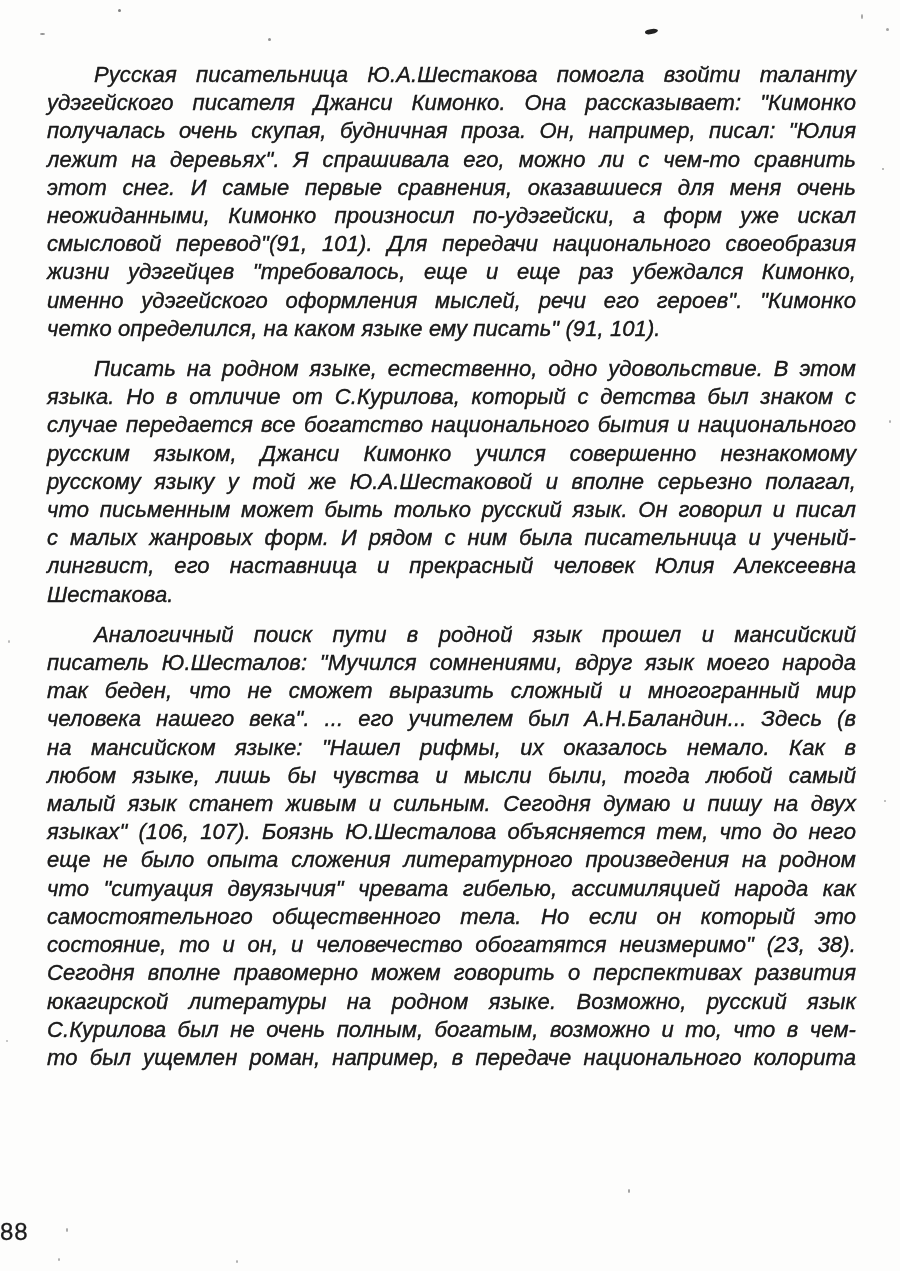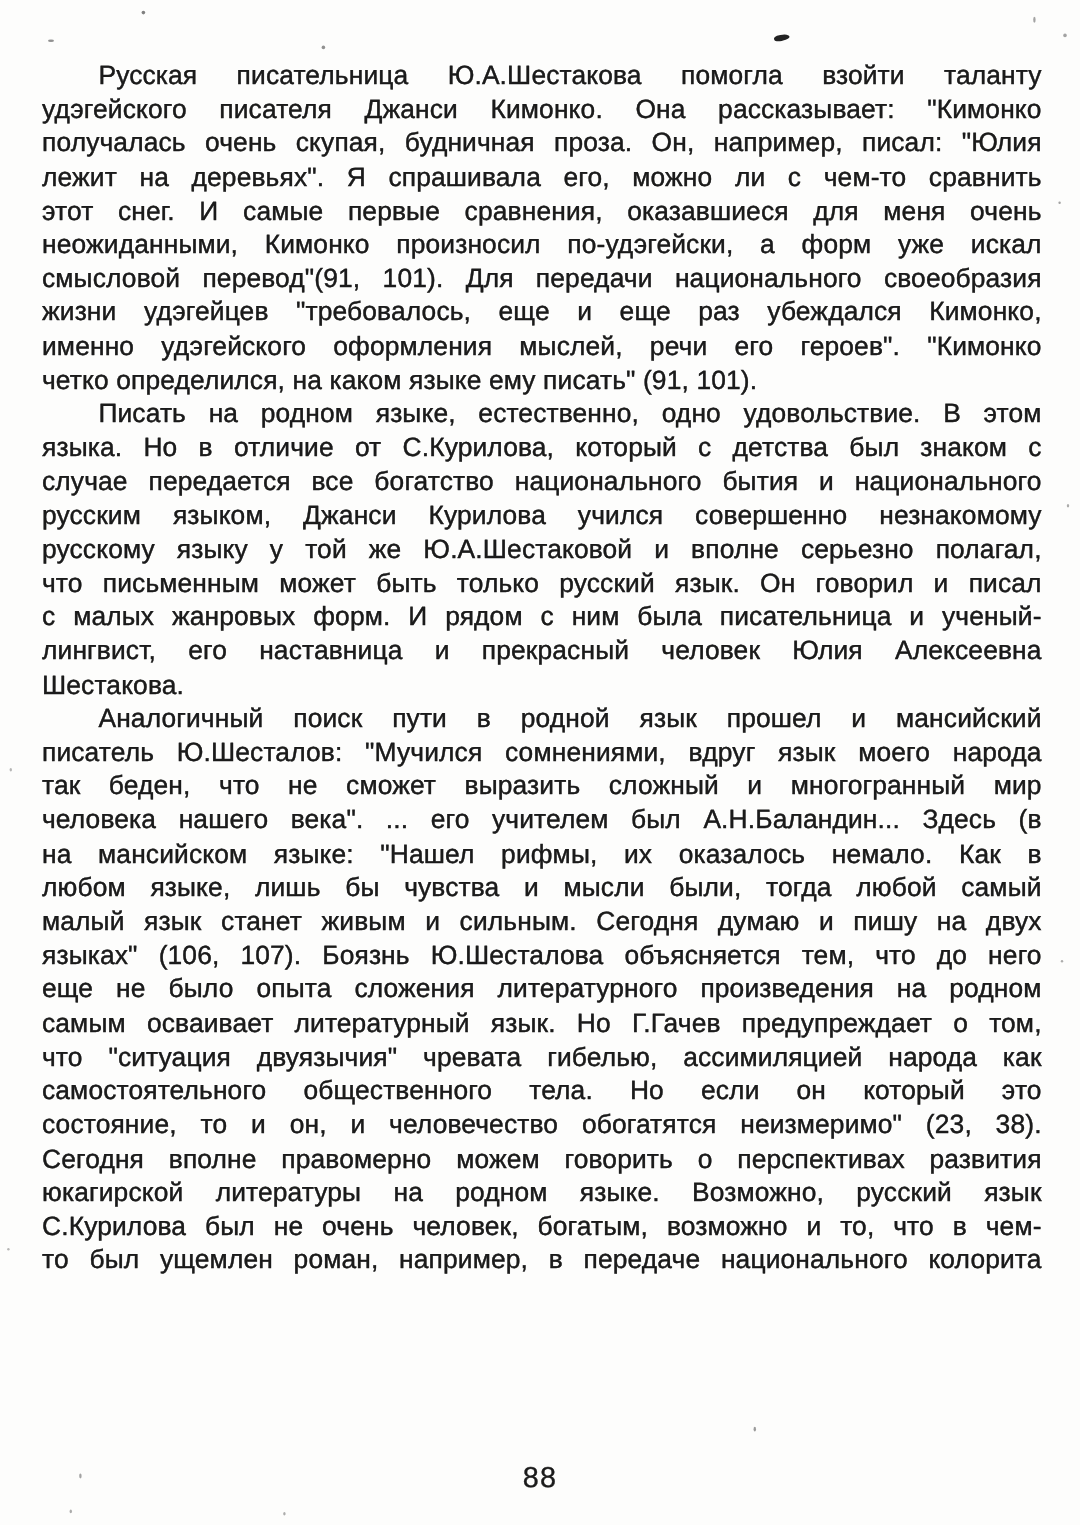--- a/index.html
+++ b/index.html
@@ -19,22 +19,23 @@
     position: absolute;
     inset: 0;
   }
   .text-block {
     position: absolute;
     left: 35px;
     top: 49px;
     width: 833px;
   }
   .para {
-    margin: 0;
+    margin: 12px;
     padding: 0;
+    font-style: italic;
   }
   .line {
     display: block;
     font-size: 22px;
     line-height: 28.2px;
     text-align: justify;
     text-align-last: justify;
     letter-spacing: 0.1px;
     -webkit-text-stroke: 0.3px #1b1b1b;
     text-shadow: 0 0 0.3px rgba(25,25,25,0.45);
@@ -44,21 +45,21 @@
     text-indent: 47px;
   }
   .line.lastline {
     text-align-last: left;
   }
   .page-number {
     position: absolute;
     top: 1218px;
     left: 0;
     width: 100%;
-    text-align: center;
+    text-align: left;
     font-size: 24px;
     letter-spacing: 1px;
     -webkit-text-stroke: 0.3px #1b1b1b;
   }
   .spk {
     position: absolute;
     display: block;
     background: #4a4a4a;
     border-radius: 50%;
   }
@@ -85,45 +86,44 @@
       <span class="line">смысловой перевод"(91, 101). Для передачи национального своеобразия</span>
       <span class="line">жизни удэгейцев "требовалось, еще и еще раз убеждался Кимонко,</span>
       <span class="line">именно удэгейского оформления мыслей, речи его героев". "Кимонко</span>
       <span class="line lastline">четко определился, на каком языке ему писать" (91, 101).</span>
     </p>
 
     <p class="para">
       <span class="line first">Писать на родном языке, естественно, одно удовольствие. В этом</span>
       <span class="line">языка. Но в отличие от С.Курилова, который с детства был знаком с</span>
       <span class="line">случае передается все богатство национального бытия и национального</span>
-      <span class="line">русским языком, Джанси Курилова учился совершенно незнакомому</span>
+      <span class="line">русским языком, Джанси Кимонко учился совершенно незнакомому</span>
       <span class="line">русскому языку у той же Ю.А.Шестаковой и вполне серьезно полагал,</span>
       <span class="line">что письменным может быть только русский язык. Он говорил и писал</span>
       <span class="line">с малых жанровых форм. И рядом с ним была писательница и ученый-</span>
       <span class="line">лингвист, его наставница и прекрасный человек Юлия Алексеевна</span>
       <span class="line lastline">Шестакова.</span>
     </p>
 
     <p class="para">
       <span class="line first">Аналогичный поиск пути в родной язык прошел и мансийский</span>
       <span class="line">писатель Ю.Шесталов: "Мучился сомнениями, вдруг язык моего народа</span>
       <span class="line">так беден, что не сможет выразить сложный и многогранный мир</span>
       <span class="line">человека нашего века". ... его учителем был А.Н.Баландин... Здесь (в</span>
       <span class="line">на мансийском языке: "Нашел рифмы, их оказалось немало. Как в</span>
       <span class="line">любом языке, лишь бы чувства и мысли были, тогда любой самый</span>
       <span class="line">малый язык станет живым и сильным. Сегодня думаю и пишу на двух</span>
       <span class="line">языках" (106, 107). Боязнь Ю.Шесталова объясняется тем, что до него</span>
       <span class="line">еще не было опыта сложения литературного произведения на родном</span>
-      <span class="line">самым осваивает литературный язык. Но Г.Гачев предупреждает о том,</span>
       <span class="line">что "ситуация двуязычия" чревата гибелью, ассимиляцией народа как</span>
       <span class="line">самостоятельного общественного тела. Но если он который это</span>
       <span class="line">состояние, то и он, и человечество обогатятся неизмеримо" (23, 38).</span>
       <span class="line">Сегодня вполне правомерно можем говорить о перспективах развития</span>
       <span class="line">юкагирской литературы на родном языке. Возможно, русский язык</span>
-      <span class="line">С.Курилова был не очень человек, богатым, возможно и то, что в чем-</span>
+      <span class="line">С.Курилова был не очень полным, богатым, возможно и то, что в чем-</span>
       <span class="line">то был ущемлен роман, например, в передаче национального колорита</span>
     </p>
 
   </div>
 
   <div class="page-number">88</div>
 
   <i class="spk tick" style="left:645px; top:29px; width:13px; height:5px;"></i>
   <i class="spk" style="left:118px; top:9px;  width:3px; height:3px; opacity:.7;"></i>
   <i class="spk" style="left:40px;  top:33px; width:5px; height:2px; opacity:.6;"></i>

